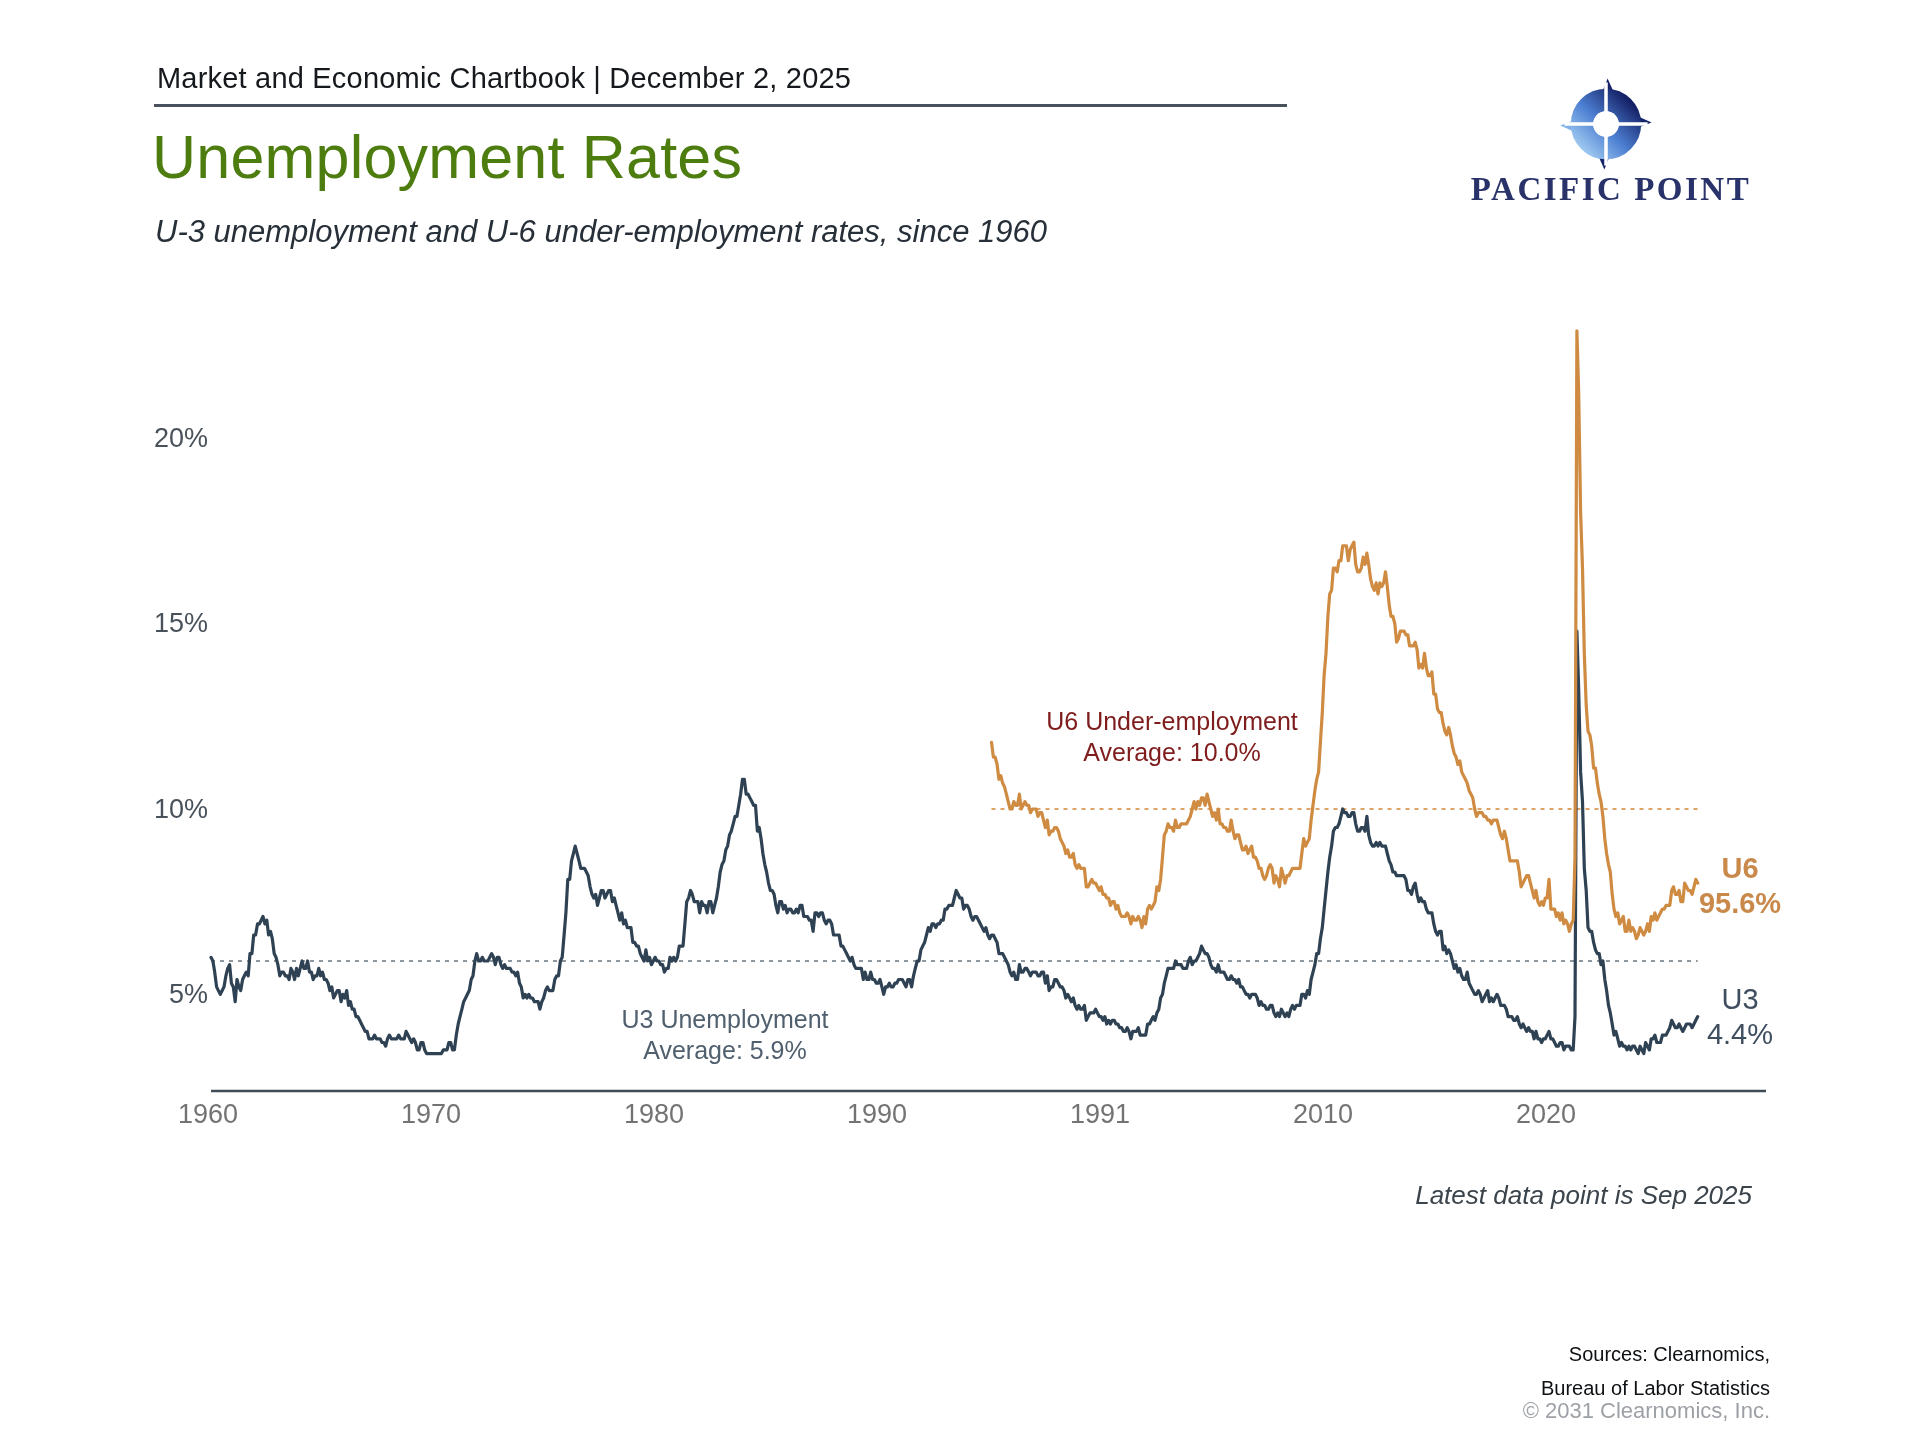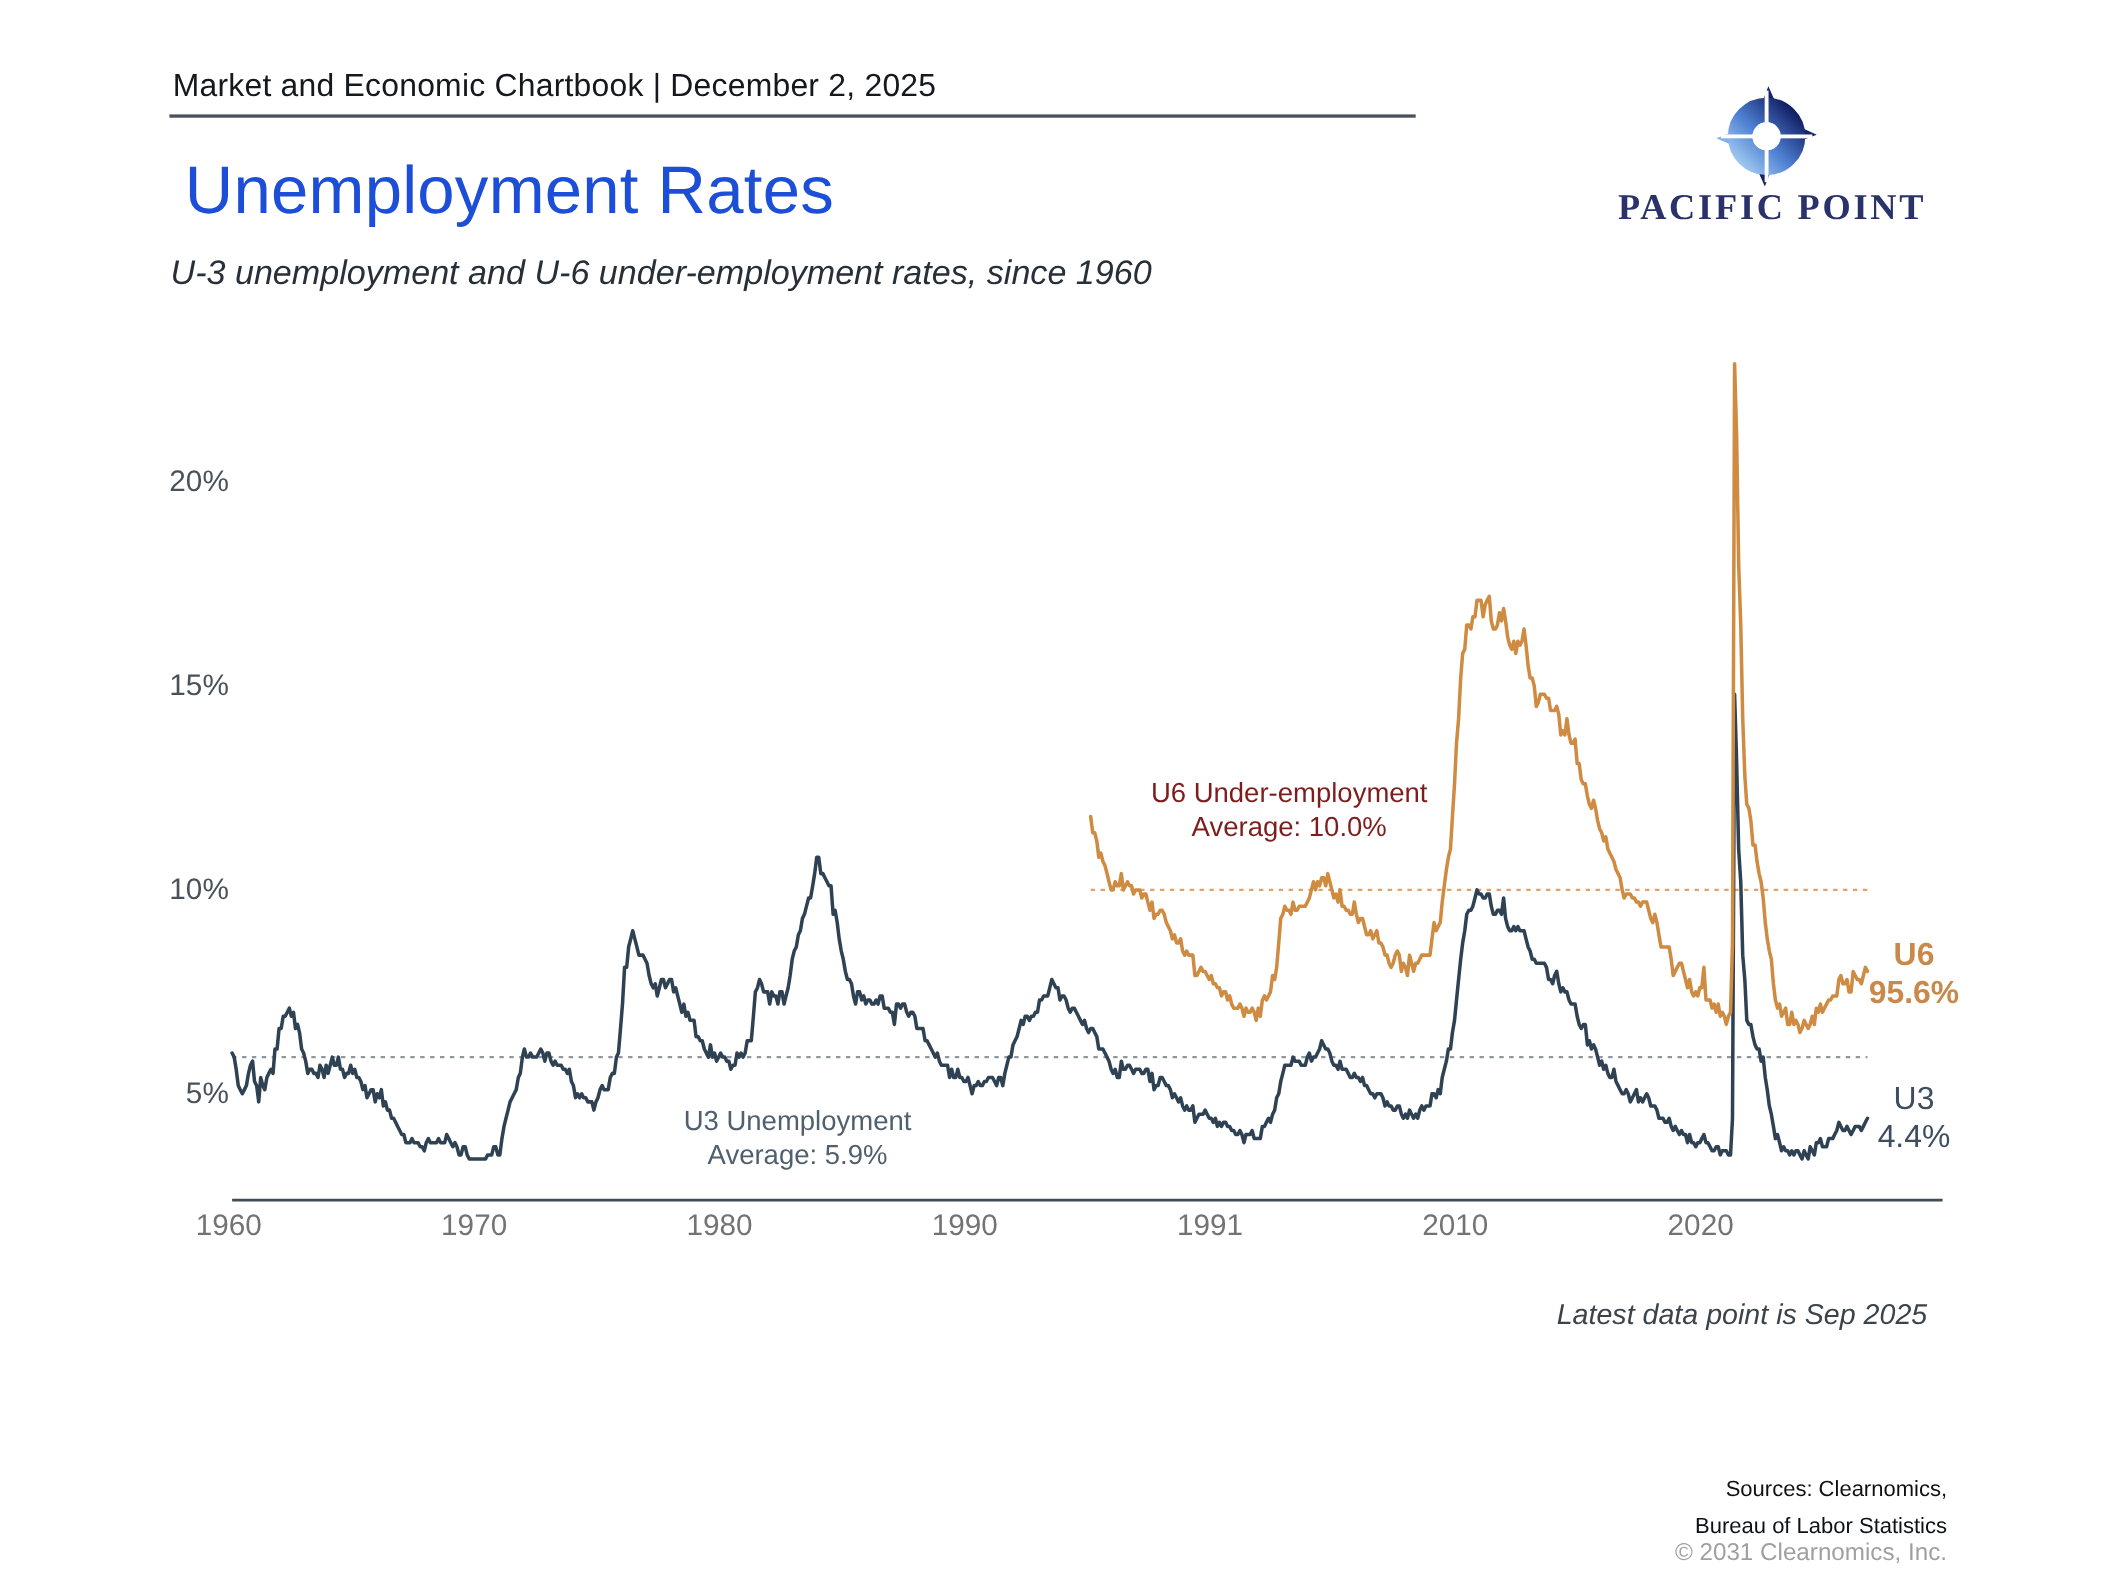--- a/index.html
+++ b/index.html
@@ -10,24 +10,24 @@
     -webkit-font-smoothing:antialiased;
   }
   .abs{position:absolute;}
   .hdr{
     left:157px;top:62px;font-size:29px;font-weight:500;color:#15181c;letter-spacing:.2px;
   }
   .hdr-rule{
     left:154px;top:104px;width:1133px;height:3px;background:#49525c;
   }
   .title{
-    left:152px;top:124px;font-size:61px;font-weight:500;color:#1d4ed8;margin:16px;line-height:66px;letter-spacing:.2px;
+    left:152px;top:124px;font-size:61px;font-weight:500;color:#4d7c0f;margin:0;line-height:66px;letter-spacing:.2px;
   }
   .subtitle{
-    left:155px;top:214px;font-size:31px;font-style:italic;color:#272f38;margin-top:16px;
+    left:155px;top:214px;font-size:31px;font-style:italic;color:#272f38;
   }
   .logo-wordmark{
     left:1446px;top:171px;width:330px;text-align:center;
     font-family:"Liberation Serif", serif;font-weight:700;font-size:33px;color:#293369;letter-spacing:2.5px;
   }
   .ytick{
     left:118px;width:90px;text-align:right;font-size:27px;color:#49525b;transform:translateY(-50%);
   }
   .xtick{
     width:110px;font-size:27px;color:#737373;top:1099px;

